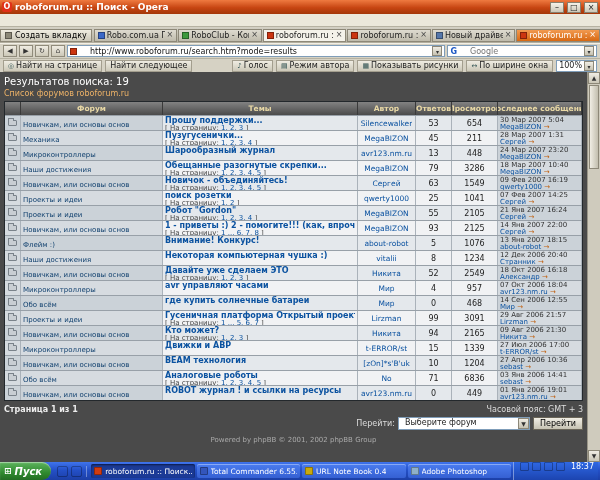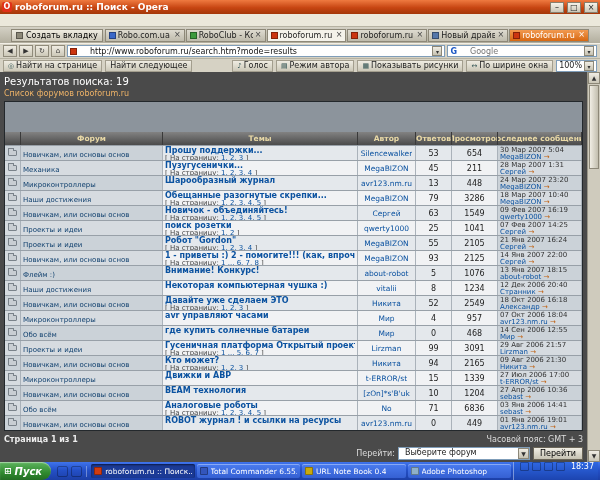--- a/index.html
+++ b/index.html
@@ -12,21 +12,21 @@
   .opera-icon{width:10px;height:10px;background:#e03018;color:#fff;font-size:8px;line-height:10px;text-align:center;border-radius:2px;font-weight:bold;flex:0 0 10px;}
   .title-text{white-space:nowrap;overflow:hidden;}
   .spacer{flex:1;}
   .winbtn{width:14px;height:11px;background:linear-gradient(#f5f2e9,#ccc7b7);border:1px solid #877f6e;font-size:8px;line-height:9px;text-align:center;color:#222;font-weight:normal;}
 
   
   .menubar{flex:0 0 13px;height:13px;background:#ebe8db;border-bottom:1px solid #b6b2a2;display:flex;align-items:center;padding:0 2px;font-size:9px;color:#111;}
   .menu-item{padding:0 5px;white-space:nowrap;}
 
   
-  .tabbar{flex:0 0 16px;height:16px;background:linear-gradient(#d4d1c5,#b2ae9e);display:flex;align-items:center;padding:0 11px;gap:2px;}
+  .tabbar{flex:0 0 16px;height:16px;background:linear-gradient(#d4d1c5,#b2ae9e);display:flex;align-items:center;padding:0 0;gap:2px;}
   .newtab{display:flex;align-items:center;gap:3px;height:13px;padding:0 4px;background:linear-gradient(#efece1,#ccc8b9);border:1px solid #8d8878;font-size:8px;white-space:nowrap;flex:0 0 auto;}
   .tabs{display:flex;flex:1;gap:1px;min-width:0;}
   .tab{display:flex;align-items:center;gap:2px;height:13px;flex:1 1 0;min-width:0;padding:0 3px;background:linear-gradient(#dedbd0,#bfbbac);border:1px solid #8d8878;font-size:8px;color:#222;overflow:hidden;}
   .tab.active{background:#f4f2ea;}
   .tab.highlight{background:linear-gradient(#f29a50,#d76812);color:#fff;}
   .tab-label{white-space:nowrap;overflow:hidden;flex:1;min-width:0;}
   .favicon{width:7px;height:7px;flex:0 0 7px;border:1px solid rgba(0,0,0,.35);}
   .tab-close{font-size:8px;line-height:8px;color:#444;flex:0 0 auto;}
   .tab.highlight .tab-close{color:#fff;}
 
@@ -47,21 +47,21 @@
   .flex1{flex:1;}
   .zoombox{display:flex;align-items:center;gap:2px;height:12px;padding:0 2px;background:#fff;border:1px solid #7f9db9;}
 
   
   .page{flex:1;background:#4a4a4a;position:relative;padding:3px 17px 0 4px;overflow:hidden;}
   .results-title{color:#fff;font-weight:normal;font-size:10px;padding:1px 0 2px;}
   .breadcrumb{font-size:8px;padding-bottom:3px;}
   .breadcrumb a{color:#edb267;text-decoration:none;}
   .ftable{border:1px solid #23282c;background:#8c949c;}
   .thead,.trow{display:grid;grid-template-columns:16px 142px 1fr 58px 36px 46px 84px;}
-  .thead{background:linear-gradient(#828282,#4b4b4b);height:13px;margin-top:30px;}
+  .thead{background:linear-gradient(#828282,#4b4b4b);height:13px;}
   .th{color:#e9d9a6;font-size:7.5px;font-weight:bold;display:flex;align-items:center;justify-content:center;border-right:1px solid #3a3a3a;overflow:hidden;white-space:nowrap;}
   .trow{height:15px;border-top:1px solid #98a0a8;}
   .trow:nth-child(even){--side:#d6dbe0;--mid:#f1f2f4;}
   .trow:nth-child(odd){--side:#cbd2d8;--mid:#e4e8ec;}
   .c{overflow:hidden;border-right:1px solid #aab2ba;padding:0 2px;min-width:0;}
   .c.side{background:var(--side);}
   .c.mid{background:var(--mid);}
   .icon-c{display:flex;align-items:center;justify-content:center;padding:0;}
   .folder{position:relative;width:9px;height:6px;background:#c9ced3;border:1px solid #7a828a;border-radius:1px;}
   .folder::before{content:"";position:absolute;top:-3px;left:-1px;width:4px;height:2px;background:#c9ced3;border:1px solid #7a828a;border-bottom:0;}

